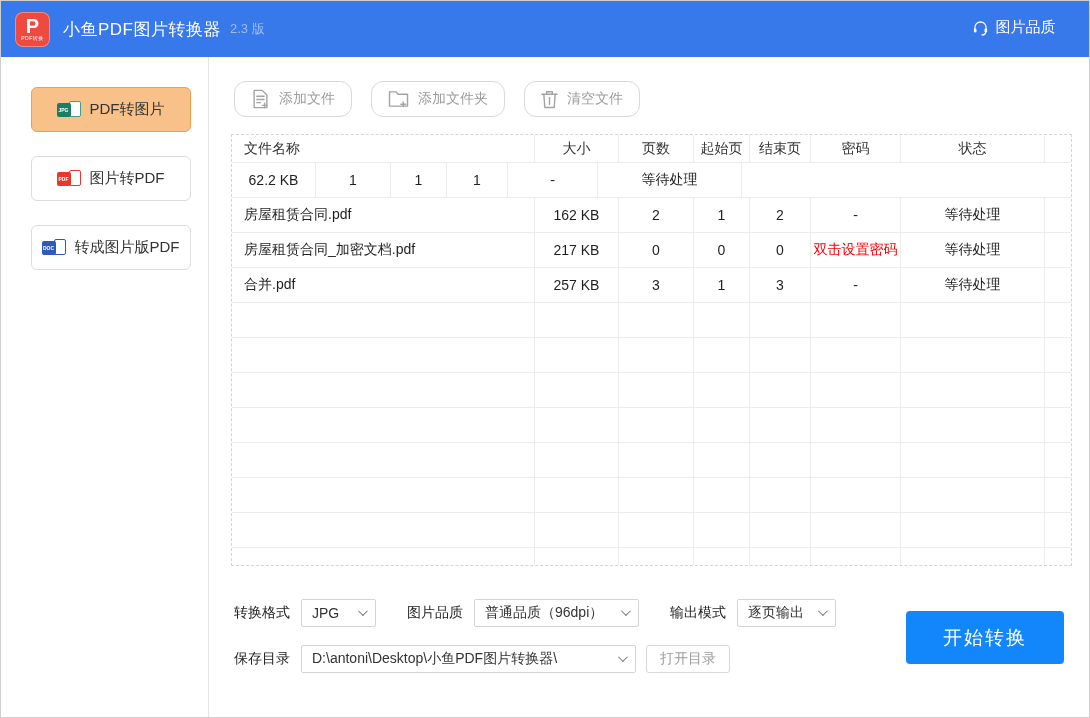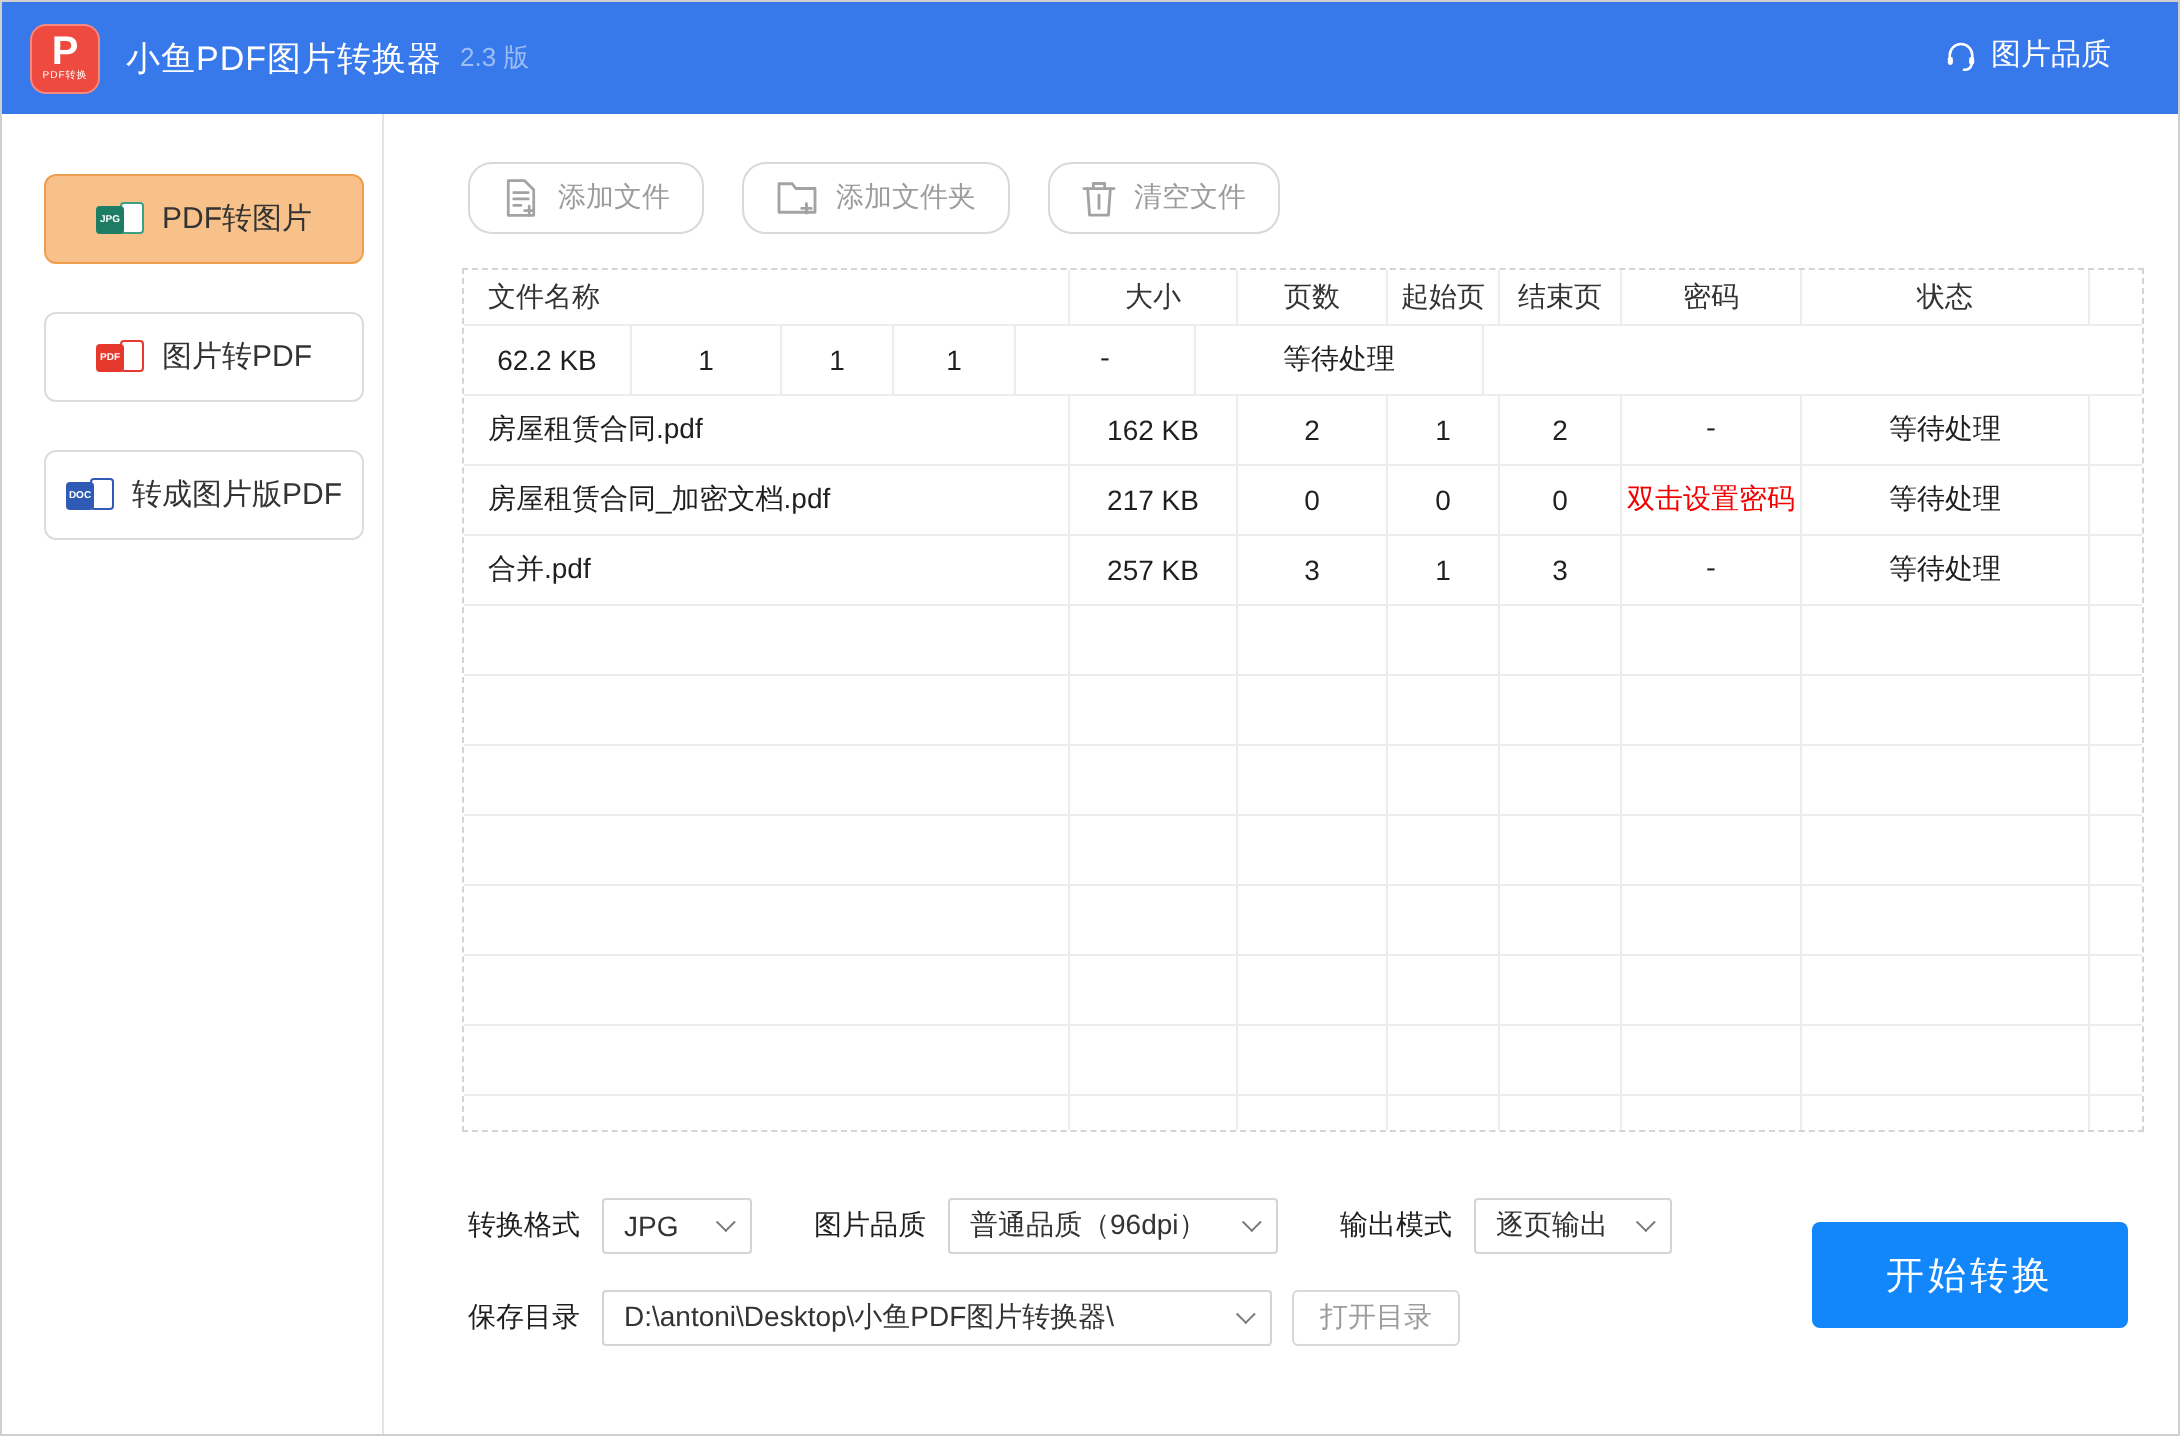--- a/index.html
+++ b/index.html
@@ -14,21 +14,21 @@
   .app-icon .sub { font-size:5px; line-height:7px; letter-spacing:.5px; }
   .app-title { color:#fff; font-size:17px; margin-left:13px; letter-spacing:.5px; }
   .app-version { color:#9dbdf5; font-size:13px; margin-left:9px; }
   .tb-right { margin-left:auto; display:flex; align-items:center; gap:26px;flex-direction:column; }
   .tb-item { display:flex; align-items:center; gap:6px; color:#fff; font-size:15px; cursor:pointer; }
   .tb-item svg { display:block; }
   .win-btns { display:flex; align-items:center; gap:22px; margin-left:6px; }
   .win-btn { display:flex; align-items:center; justify-content:center; width:22px; height:22px; cursor:pointer; }
 
   
-  .sidebar { position:absolute; left:0; top:56px; bottom:0; width:191px; background:#fff; border-right:1px solid #e4e4e4; padding-top:30px;padding-left:12px; }
+  .sidebar { position:absolute; left:0; top:56px; bottom:0; width:208px; background:#fff; border-right:1px solid #e4e4e4; padding-top:30px;padding-left:12px; }
   .side-btn { width:160px; height:45px; margin:0 auto 24px auto; border:1px solid #dcdcdc; border-radius:6px; background:#fff; display:flex; align-items:center; justify-content:center; gap:9px; cursor:pointer; }
   .side-btn.active { background:#f7c189; border-color:#ed9e4f; }
   .side-label { font-size:15px; color:#333; }
   .conv-icon { position:relative; width:24px; height:17px; flex:0 0 auto; }
   .conv-icon .page { position:absolute; right:0; top:0; width:12px; height:16px; background:#fff; border:1px solid #999; border-radius:2px; }
   .conv-icon .tag { position:absolute; left:0; top:2px; width:14px; height:14px; border-radius:2px; color:#fff; font-size:5px; font-weight:bold; display:flex; align-items:center; justify-content:center; z-index:2; }
   .conv-icon.c0 .tag { background:#1c7c64; } .conv-icon.c0 .page { border-color:#3aa188; }
   .conv-icon.c1 .tag { background:#e6392e; } .conv-icon.c1 .page { border-color:#e6392e; }
   .conv-icon.c2 .tag { background:#2f5bb7; } .conv-icon.c2 .page { border-color:#2f5bb7; }
 

